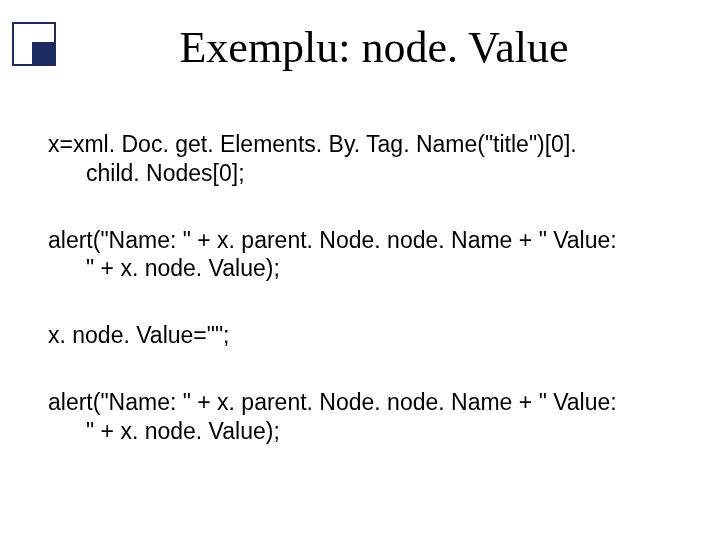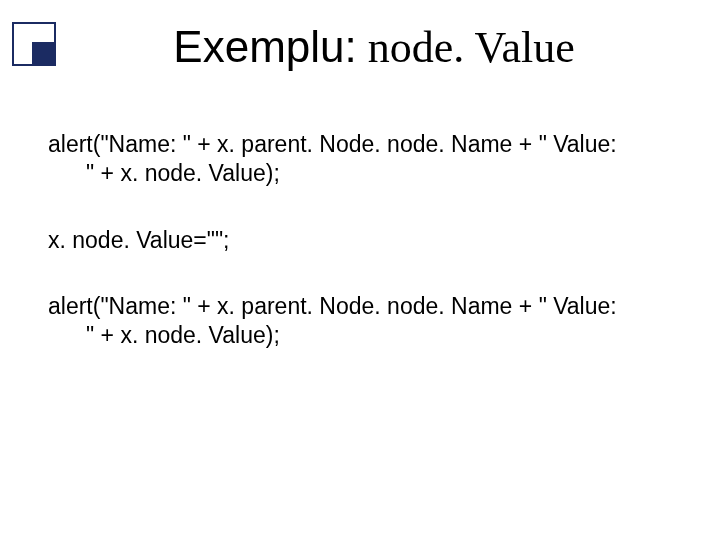--- a/index.html
+++ b/index.html
@@ -43,21 +43,21 @@
   }
   .title {
     position: absolute;
     top: 22px;
     left: 0;
     width: 720px;
     text-align: center;
     color: #000000;
   }
   .title .serif {
-    font-family: Liberation Sans, sans-serif;
+    font-family: Liberation Serif, serif;
     font-size: 44px;
     margin-left: 28px;
   }
   .title .sans {
     font-family: Liberation Serif, serif;
     font-size: 44px;
   }
   .body {
     position: absolute;
     top: 130px;
@@ -86,20 +86,24 @@
     <div class="logo-outer"></div>
     <div class="logo-inner"></div>
   </div>
 
   <div class="title">
     <span class="serif">Exemplu:</span><span class="sans"> node. Value</span>
   </div>
 
   <div class="body">
 
+    <div class="para">
+      <span>x=xml. Doc. get. Elements. By. Tag. Name("title")[0].</span>
+      <span class="indent">child. Nodes[0];</span>
+    </div>
 
     <div class="para">
       <span>alert("Name: " + x. parent. Node. node. Name + "  Value:</span>
       <span class="indent">" + x. node. Value);</span>
     </div>
 
     <div class="para">
       <span>x. node. Value="";</span>
     </div>
 

